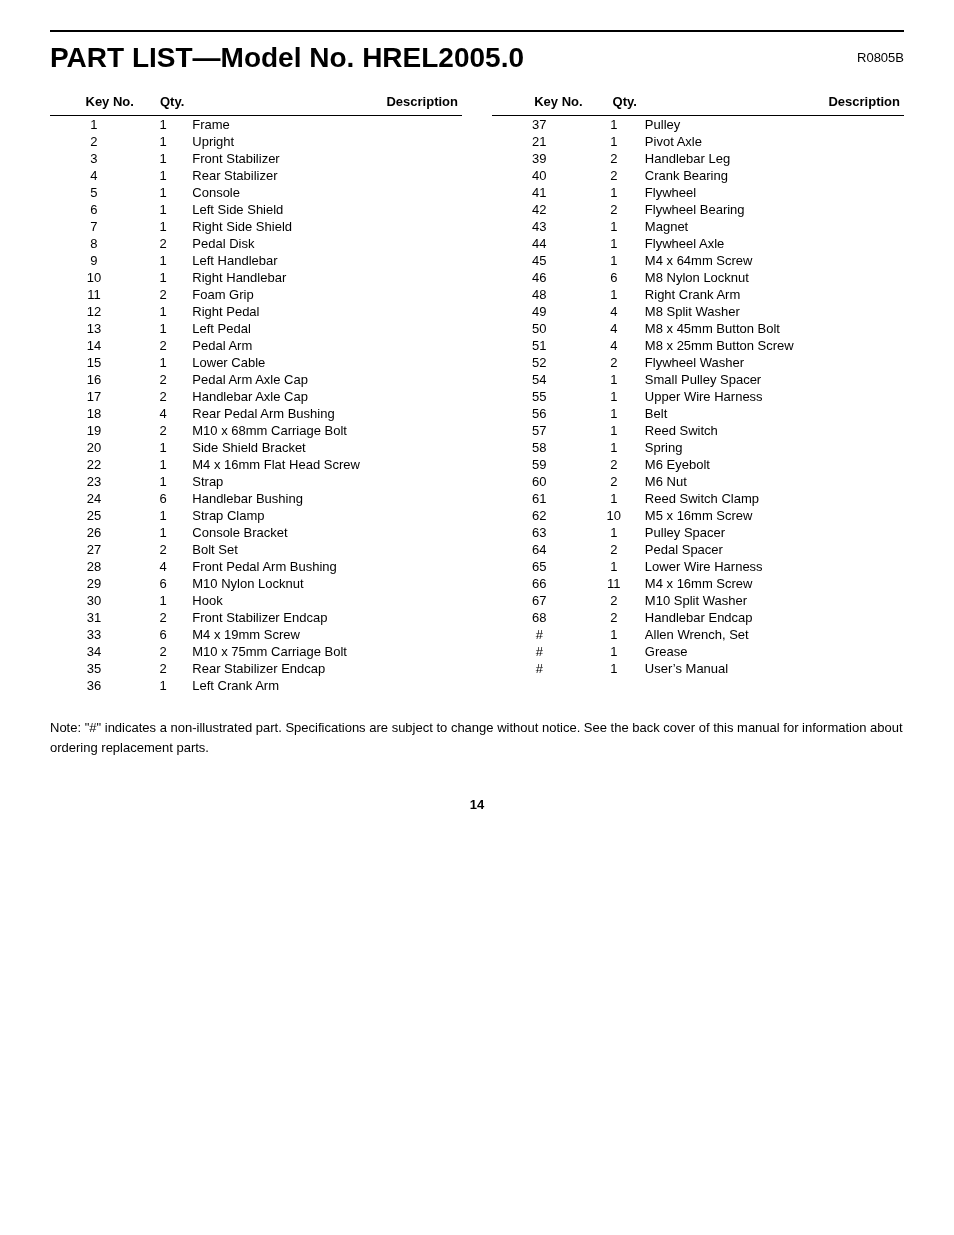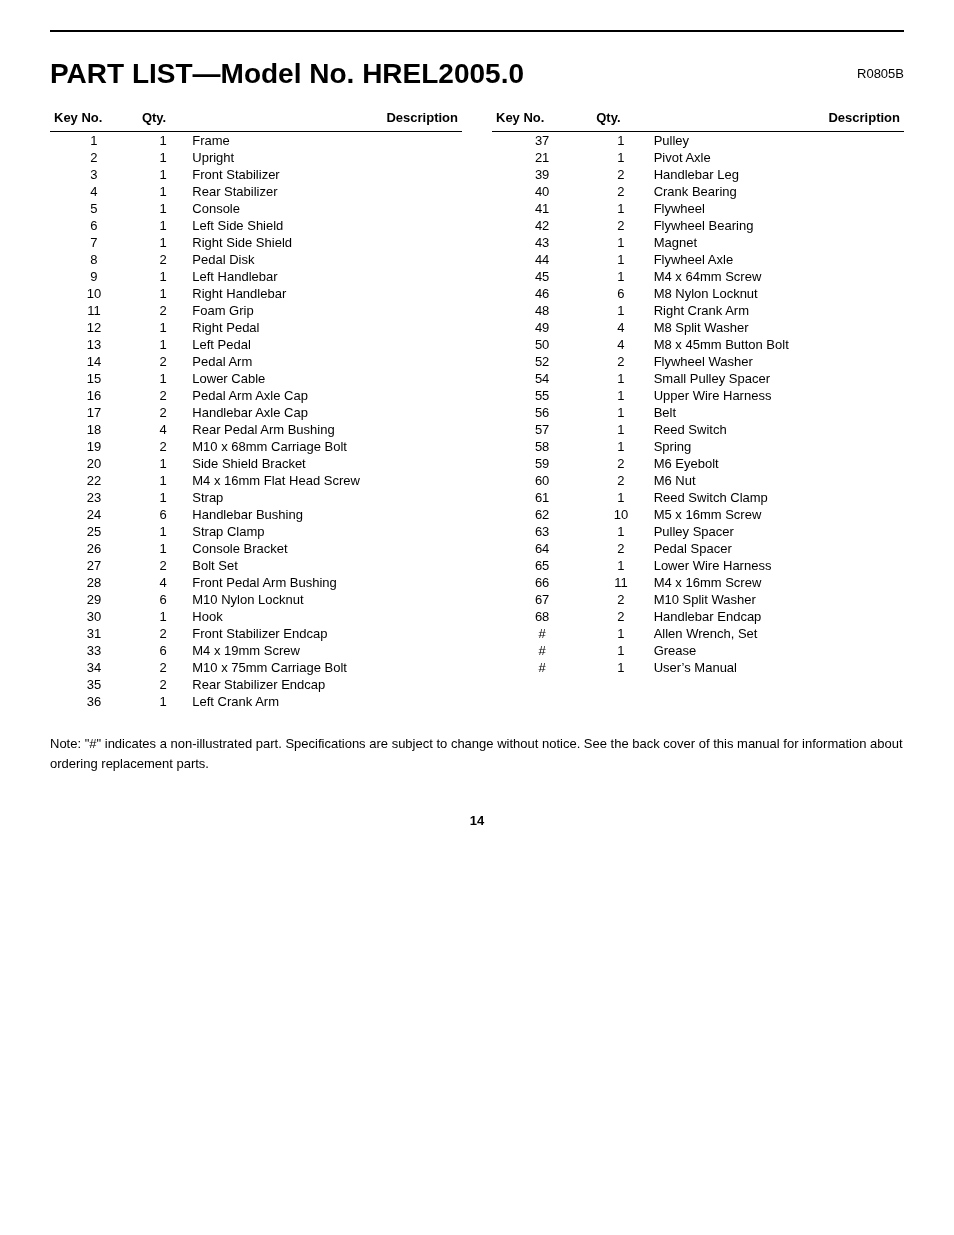--- a/index.html
+++ b/index.html
@@ -7,21 +7,21 @@
       font-family: Arial, Helvetica, sans-serif;
       font-size: 13px;
       background: #fff;
       color: #000;
       width: 954px;
       min-height: 1235px;
       padding: 30px 50px 40px 50px;
     }
     .page-header {
       border-top: 2px solid #000;
-      padding-top: 26px;
+      padding-top: 10px;
       display: flex;
       justify-content: space-between;
       align-items: flex-end;
       margin-bottom: 18px;
     }
     .page-title {
       font-size: 28px;
       font-weight: bold;
     }
     .model-code {
@@ -45,21 +45,21 @@
       border-collapse: collapse;
     }
     th {
       font-weight: bold;
       text-align: right;
       padding: 2px 4px 6px 4px;
       font-size: 13px;
       border-bottom: 1px solid #000;
     }
     th.num-col {
-      text-align: left;
+      text-align: right;
     }
     td {
       padding: 1px 4px;
       font-size: 13px;
       vertical-align: top;
     }
     td.num-col {
       text-align: center;
     }
     .note-section {
@@ -337,20 +337,25 @@
       <td class="num-col">49</td>
       <td class="num-col">4</td>
       <td>M8 Split Washer</td>
     </tr>
           <tr>
       <td class="num-col">50</td>
       <td class="num-col">4</td>
       <td>M8 x 45mm Button Bolt</td>
     </tr>
           <tr>
+      <td class="num-col">51</td>
+      <td class="num-col">4</td>
+      <td>M8 x 25mm Button Screw</td>
+    </tr>
+          <tr>
       <td class="num-col">52</td>
       <td class="num-col">2</td>
       <td>Flywheel Washer</td>
     </tr>
           <tr>
       <td class="num-col">54</td>
       <td class="num-col">1</td>
       <td>Small Pulley Spacer</td>
     </tr>
           <tr>

